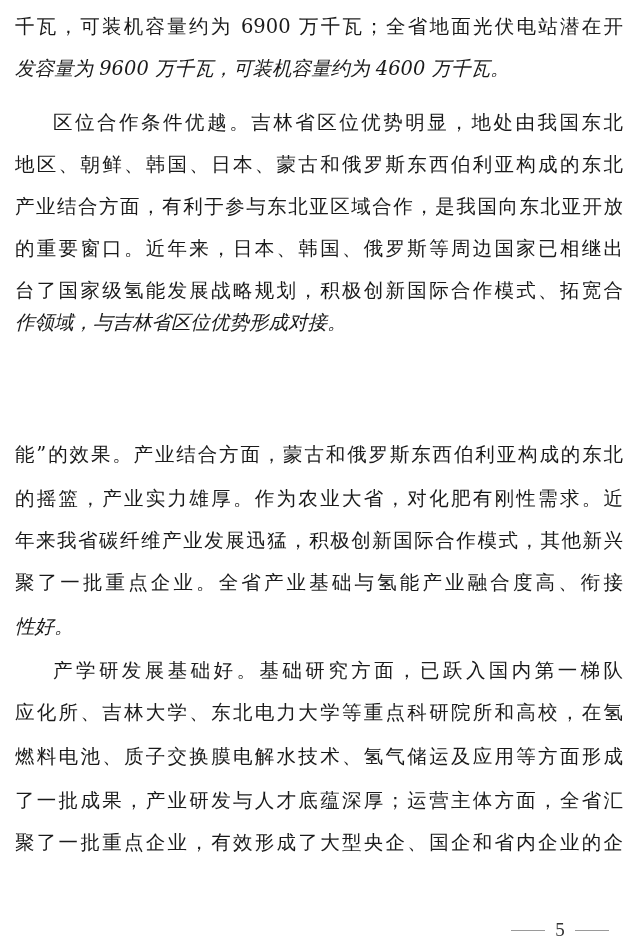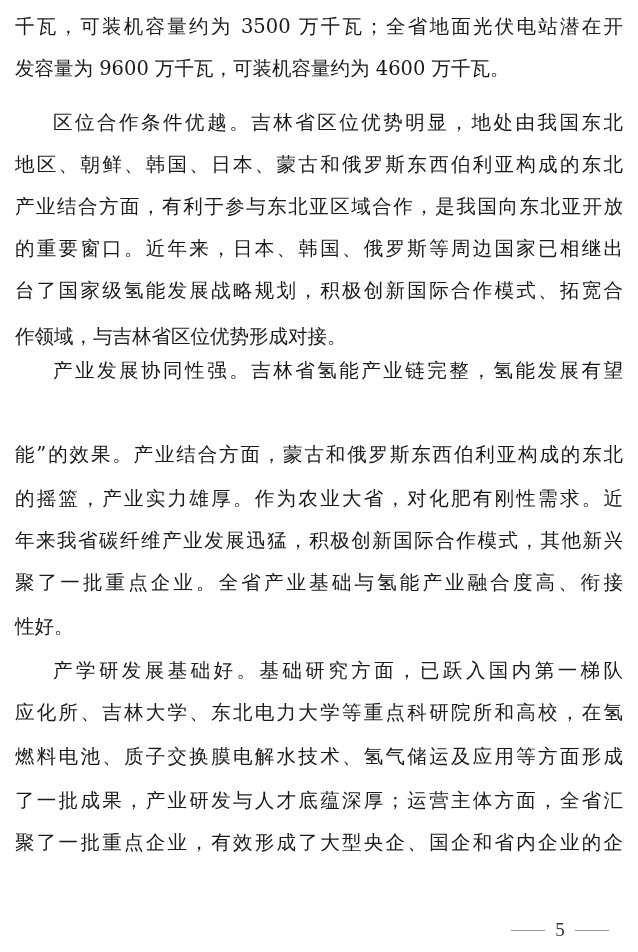--- a/index.html
+++ b/index.html
@@ -3,41 +3,40 @@
 <meta charset="utf-8">
 <style>
   html, body { margin: 0; padding: 0; background: #ffffff; }
   body { width: 638px; height: 952px; position: relative; overflow: hidden;
          font-family: "DejaVu Serif", "Liberation Serif", serif; color: #1a1a1a; }
   .page { position: absolute; left: 0; top: 0; width: 638px; height: 952px; }
   .line { position: absolute; left: 15px; width: 608px; height: 30px;
           font-size: 19.5px; line-height: 30px; white-space: nowrap;
           text-align: justify; text-align-last: justify; letter-spacing: 0px; }
   .line.indent { left: 53px; width: 570px; }
-  .line.last { text-align-last: left; }
+  .line.last { text-align-last: left; font-style: italic; }
   .footer { position: absolute; top: 916px; left: 500px; width: 120px; height: 28px;
             display: flex; align-items: center; justify-content: center; gap: 10px; }
   .dash { width: 34px; height: 1px; background: #9a9a9a; }
   .pnum { font-size: 19px; color: #333; font-family: "Liberation Serif", serif; }
 </style>
 </head>
 <body>
 
 <div class="page">
-  <div class="line" style="top:12px">千瓦，可装机容量约为 3500 万千瓦；全省地面光伏电站潜在开</div>
+  <div class="line" style="top:12px">千瓦，可装机容量约为 6900 万千瓦；全省地面光伏电站潜在开</div>
   <div class="line last" style="top:54px">发容量为 9600 万千瓦，可装机容量约为 4600 万千瓦。</div>
 
   <div class="line" style="top:150px">地区、朝鲜、韩国、日本、蒙古和俄罗斯东西伯利亚构成的东北</div>
   <div class="line indent" style="top:108px">区位合作条件优越。吉林省区位优势明显，地处由我国东北</div>
   <div class="line" style="top:192px">产业结合方面，有利于参与东北亚区域合作，是我国向东北亚开放</div>
   <div class="line" style="top:234px">的重要窗口。近年来，日本、韩国、俄罗斯等周边国家已相继出</div>
   <div class="line" style="top:276px">台了国家级氢能发展战略规划，积极创新国际合作模式、拓宽合</div>
-  <div class="line last" style="top:322px">作领域，与吉林省区位优势形成对接。</div>
+  <div class="line last" style="top:308px">作领域，与吉林省区位优势形成对接。</div>
 
-  <div class="line indent" style="top:356px">产业发展协同性强。吉林省氢能产业链完整，氢能发展有望</div>
   <div class="line" style="top:440px">能”的效果。产业结合方面，蒙古和俄罗斯东西伯利亚构成的东北</div>
   <div class="line" style="top:484px">的摇篮，产业实力雄厚。作为农业大省，对化肥有刚性需求。近</div>
   <div class="line" style="top:526px">年来我省碳纤维产业发展迅猛，积极创新国际合作模式，其他新兴</div>
   <div class="line" style="top:568px">聚了一批重点企业。全省产业基础与氢能产业融合度高、衔接</div>
   <div class="line last" style="top:612px">性好。</div>
 
   <div class="line indent" style="top:656px">产学研发展基础好。基础研究方面，已跃入国内第一梯队</div>
   <div class="line" style="top:698px">应化所、吉林大学、东北电力大学等重点科研院所和高校，在氢</div>
   <div class="line" style="top:742px">燃料电池、质子交换膜电解水技术、氢气储运及应用等方面形成</div>
   <div class="line" style="top:786px">了一批成果，产业研发与人才底蕴深厚；运营主体方面，全省汇</div>

